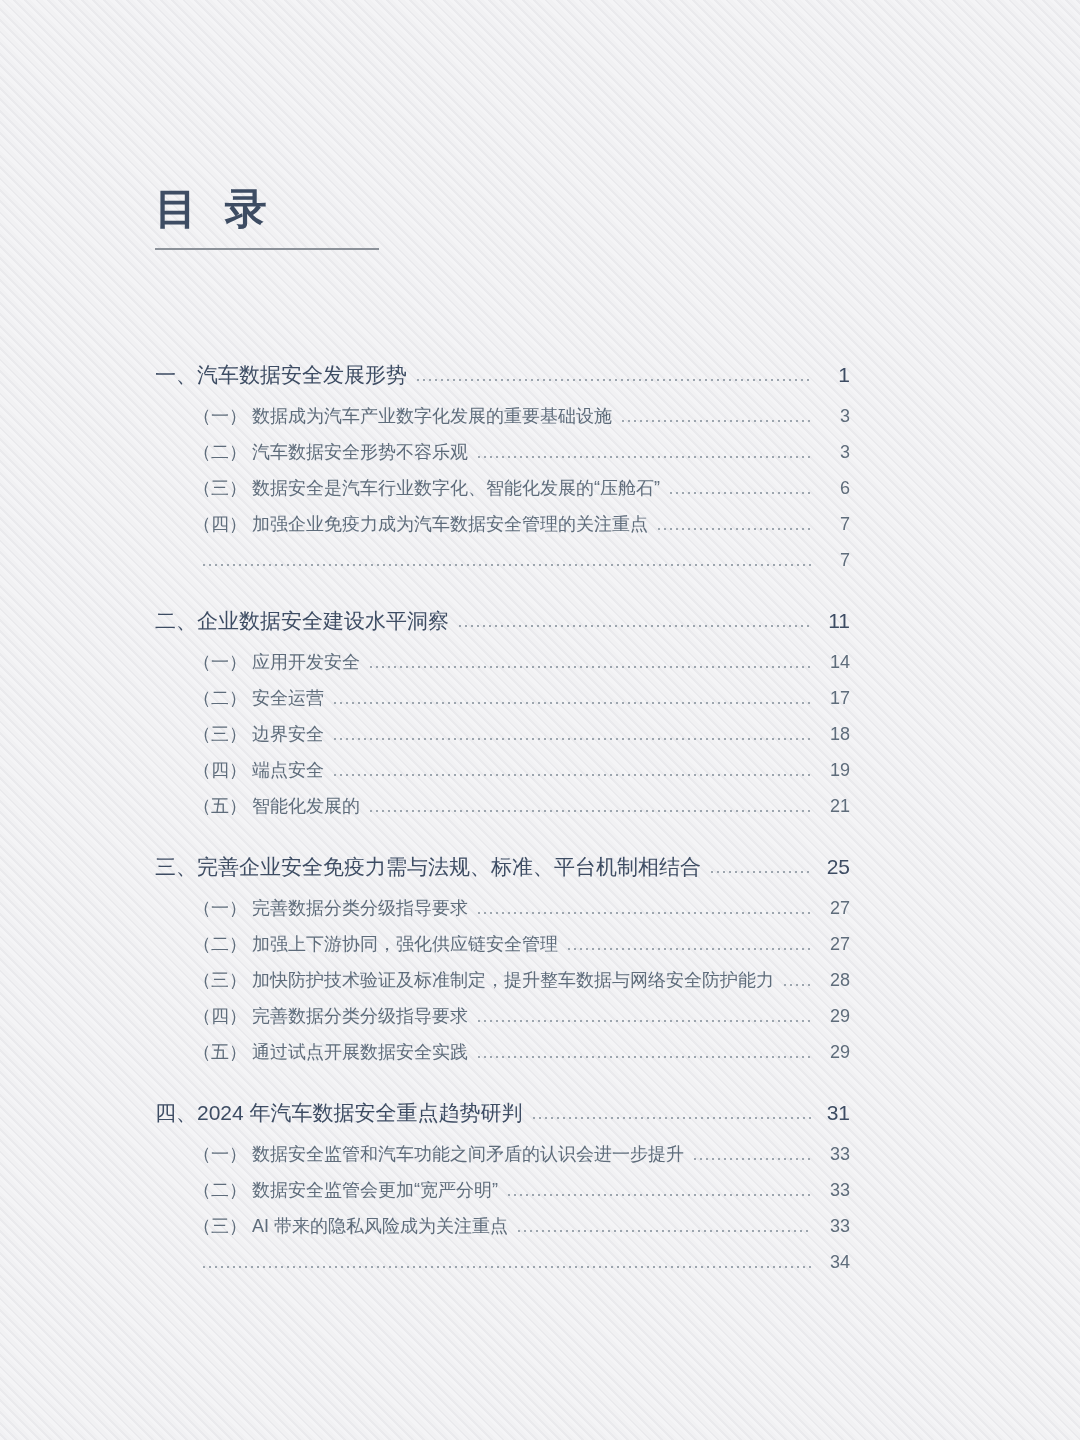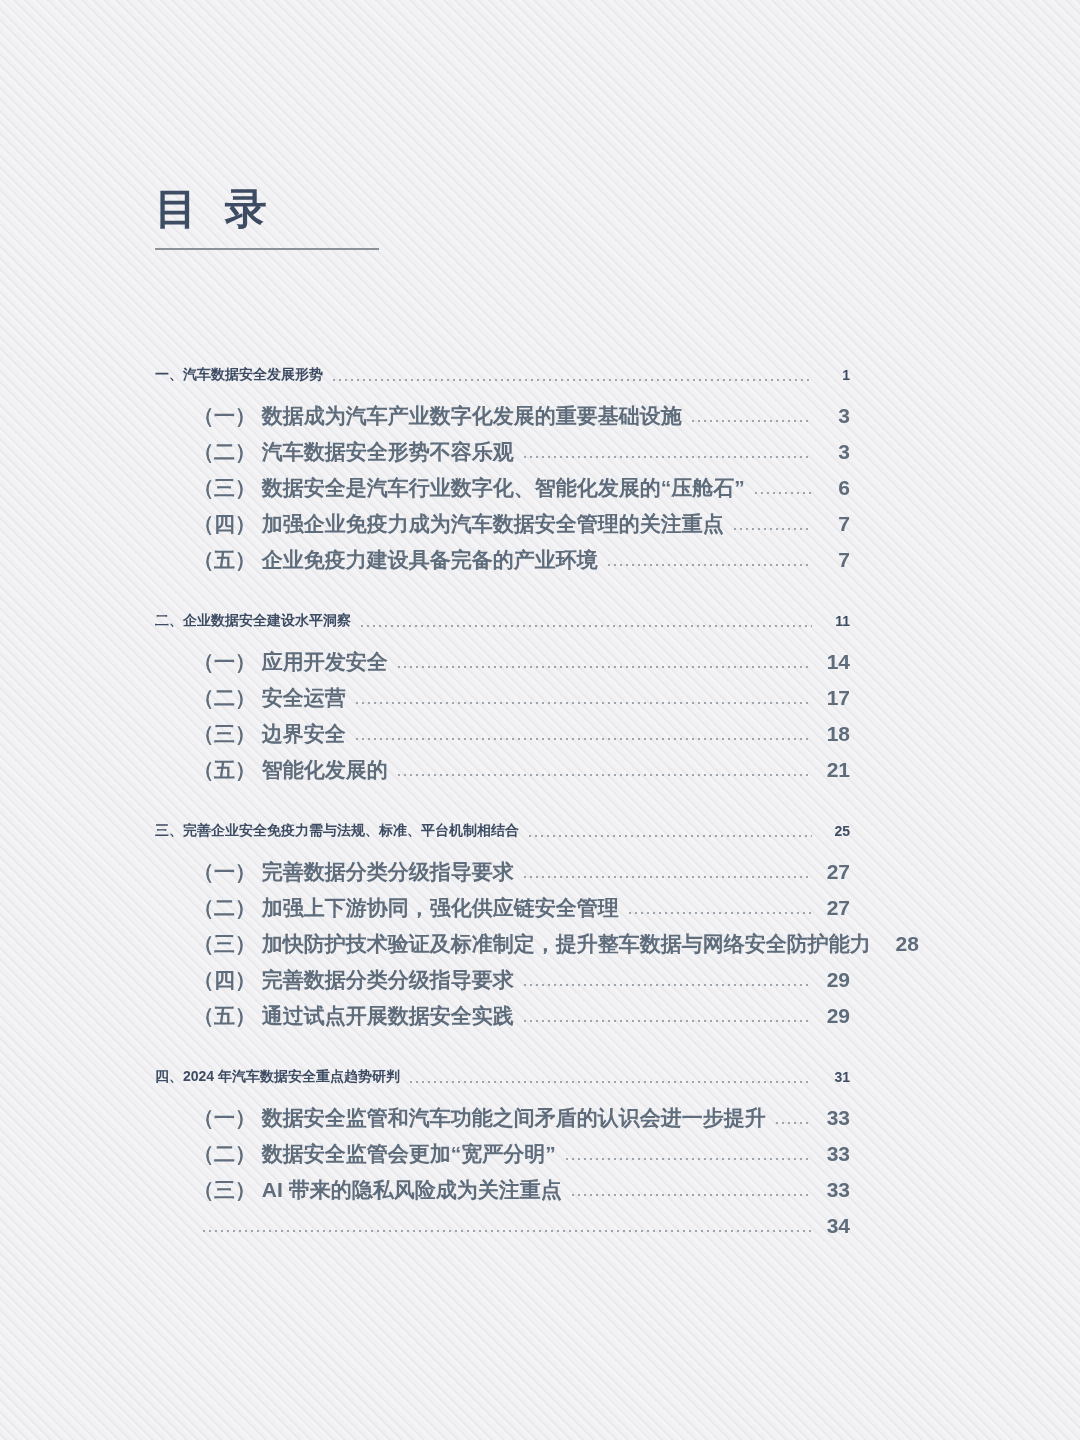--- a/index.html
+++ b/index.html
@@ -53,34 +53,34 @@
     background-image:repeating-linear-gradient(to right,
       var(--leader) 0px, var(--leader) 2px, transparent 2px, transparent 6px);
   }
   .page-num{
     min-width:30px;
     text-align:right;
   }
   .section-row{
     height:46px;
     margin-top:20px;
-    font-size:14px;
-    font-weight:700;
+    font-size:21px;
+    font-weight:400;
     color:var(--heading);
   }
   .section-row:first-child{margin-top:0;}
   .section-row .leader{
     background-image:repeating-linear-gradient(to right,
       var(--leader) 0px, var(--leader) 2px, transparent 2px, transparent 6px);
   }
   .item-row{
     height:36px;
     padding-left:38px;
-    font-size:21px;
-    font-weight:700;
+    font-size:18px;
+    font-weight:400;
     color:var(--body);
   }
 </style>
 </head>
 <body>
 
 <div class="page-container">
   <h1 class="page-title">目 录</h1>
   <div class="title-underline"></div>
   <div class="toc-list">
@@ -108,21 +108,20 @@
     <span class="page-num">6</span>
   </div>
 
   <div class="row item-row">
     <span class="row-label">（四） 加强企业免疫力成为汽车数据安全管理的关注重点</span>
     <span class="leader"></span>
     <span class="page-num">7</span>
   </div>
 
   <div class="row item-row">
-    <span class="row-label">（五） 企业免疫力建设具备完备的产业环境</span>
     <span class="leader"></span>
     <span class="page-num">7</span>
   </div>
 
   <div class="row section-row">
     <span class="row-label">二、企业数据安全建设水平洞察</span>
     <span class="leader"></span>
     <span class="page-num">11</span>
   </div>
 
@@ -137,20 +136,25 @@
     <span class="leader"></span>
     <span class="page-num">17</span>
   </div>
 
   <div class="row item-row">
     <span class="row-label">（三） 边界安全</span>
     <span class="leader"></span>
     <span class="page-num">18</span>
   </div>
 
+  <div class="row item-row">
+    <span class="row-label">（四） 端点安全</span>
+    <span class="leader"></span>
+    <span class="page-num">19</span>
+  </div>
 
   <div class="row item-row">
     <span class="row-label">（五） 智能化发展的</span>
     <span class="leader"></span>
     <span class="page-num">21</span>
   </div>
 
   <div class="row section-row">
     <span class="row-label">三、完善企业安全免疫力需与法规、标准、平台机制相结合</span>
     <span class="leader"></span>

